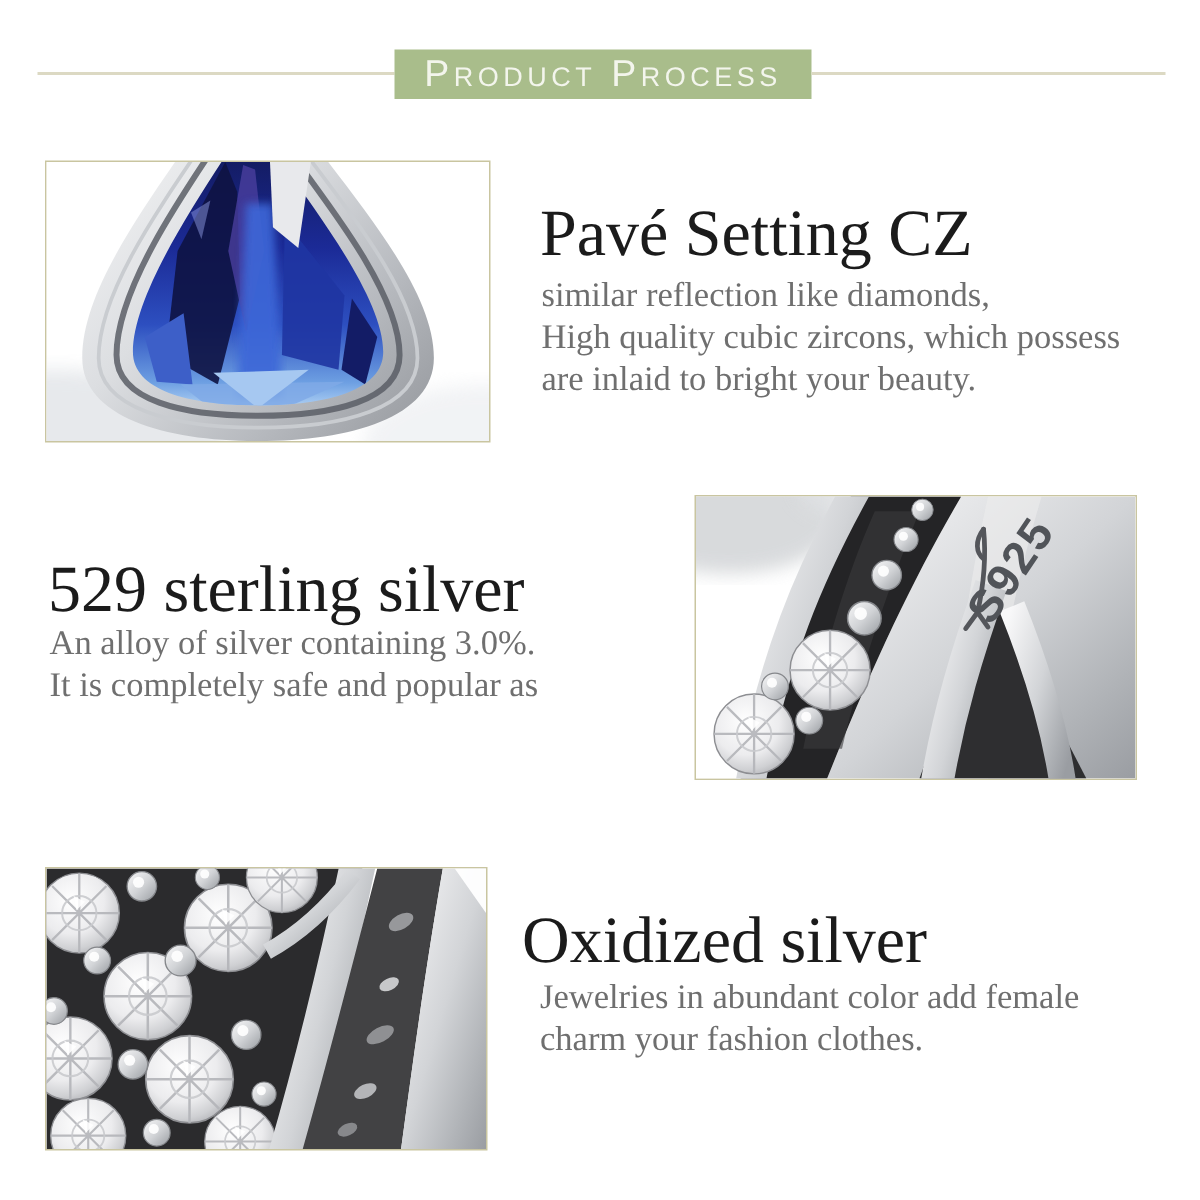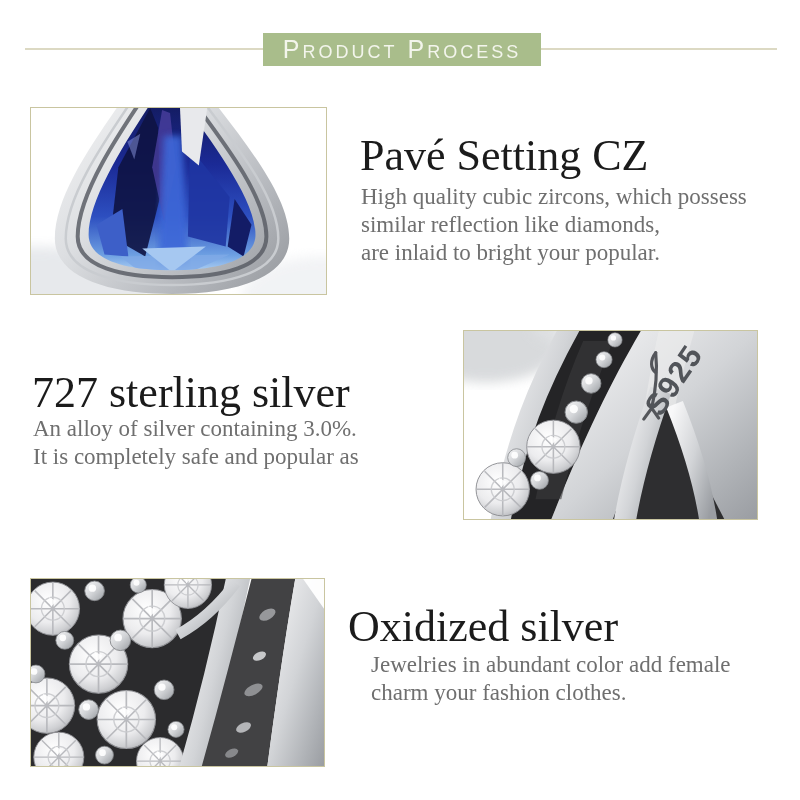--- a/index.html
+++ b/index.html
@@ -21,21 +21,21 @@
   .imgbox svg{display:block;width:100%;height:100%;}
   
   .sec-h{position:absolute;margin:0;font-weight:400;font-size:44px;line-height:1;
          color:#1b1b1b;letter-spacing:0px;white-space:nowrap;}
   .sec-b{position:absolute;font-size:23px;line-height:28px;color:#6f6f6f;white-space:nowrap;}
   #h1{left:360px;top:134px;}
   #b1{left:361px;top:183px;}
   #h2{left:32px;top:371px;}
   #b2{left:33px;top:415px;}
   #h3{left:348px;top:605px;}
-  #b3{left:360px;top:651px;margin-left:11px;}
+  #b3{left:360px;top:651px;}
 </style>
 </head>
 <body>
 
 <svg width="0" height="0" style="position:absolute" aria-hidden="true">
   <defs>
     <linearGradient id="sil" x1="0" y1="0" x2="1" y2="1">
       <stop offset="0" stop-color="#f8f8f9"></stop>
         <stop offset="0.5" stop-color="#d2d4d7"></stop>
       <stop offset="0.8" stop-color="#b0b3b7"></stop>
@@ -110,26 +110,26 @@
         <path d="M66,118 L92,102 L98,150 L74,148 Z" fill="#3d5fc8"></path>
         <path d="M90,150 L200,148 L160,166 L110,166 Z" fill="#7fa9e6" opacity="0.85"></path>
         <path d="M112,142 L176,140 L142,166 Z" fill="#a6c8f1"></path>
         <path d="M97,34 L110,26 L104,52 Z" fill="#8b97e0" opacity="0.5"></path>
       </g>
       <path d="M150,0 L178,-4 L169,58 L152,44 Z" fill="#e8e9ec"></path>
     </svg>
   </div>
   <h2 class="sec-h" id="h1">Pavé Setting CZ</h2>
   <div class="sec-b" id="b1">
+    <div>similar reflection like diamonds,</div>
     <div>High quality cubic zircons, which possess</div>
-    <div>similar reflection like diamonds,</div>
-    <div>are inlaid to bright your popular.</div>
-  </div>
-
-  <h2 class="sec-h" id="h2">727 sterling silver</h2>
+    <div>are inlaid to bright your beauty.</div>
+  </div>
+
+  <h2 class="sec-h" id="h2">529 sterling silver</h2>
   <div class="sec-b" id="b2">
     <div>An alloy of silver containing 3.0%.</div>
     <div>It is completely safe and popular as</div>
   </div>
   <div class="imgbox" id="img2">
     <svg viewBox="0 0 295 190" preserveAspectRatio="none">
       <rect width="295" height="190" fill="#ffffff"></rect>
       <ellipse cx="22" cy="14" rx="75" ry="38" fill="#cfd1d4" opacity="0.8" filter="url(#soft6)"></ellipse>
       <ellipse cx="112" cy="-6" rx="45" ry="22" fill="#dfe1e3" opacity="0.8" filter="url(#soft6)"></ellipse>
 

